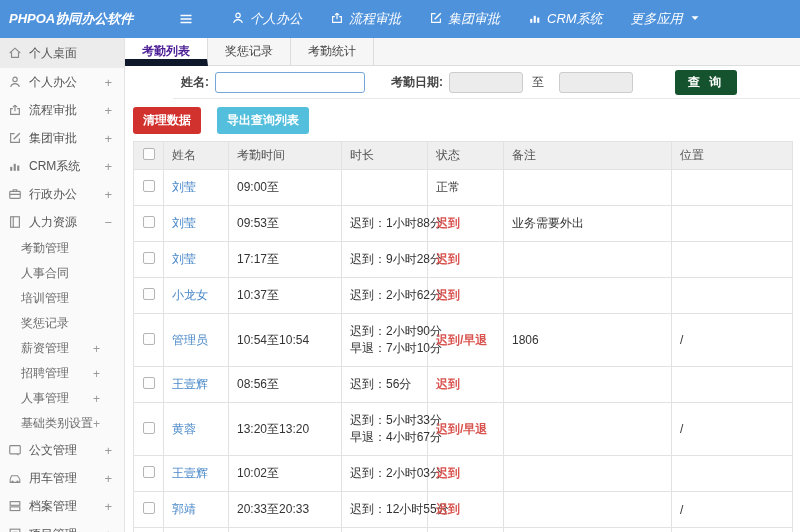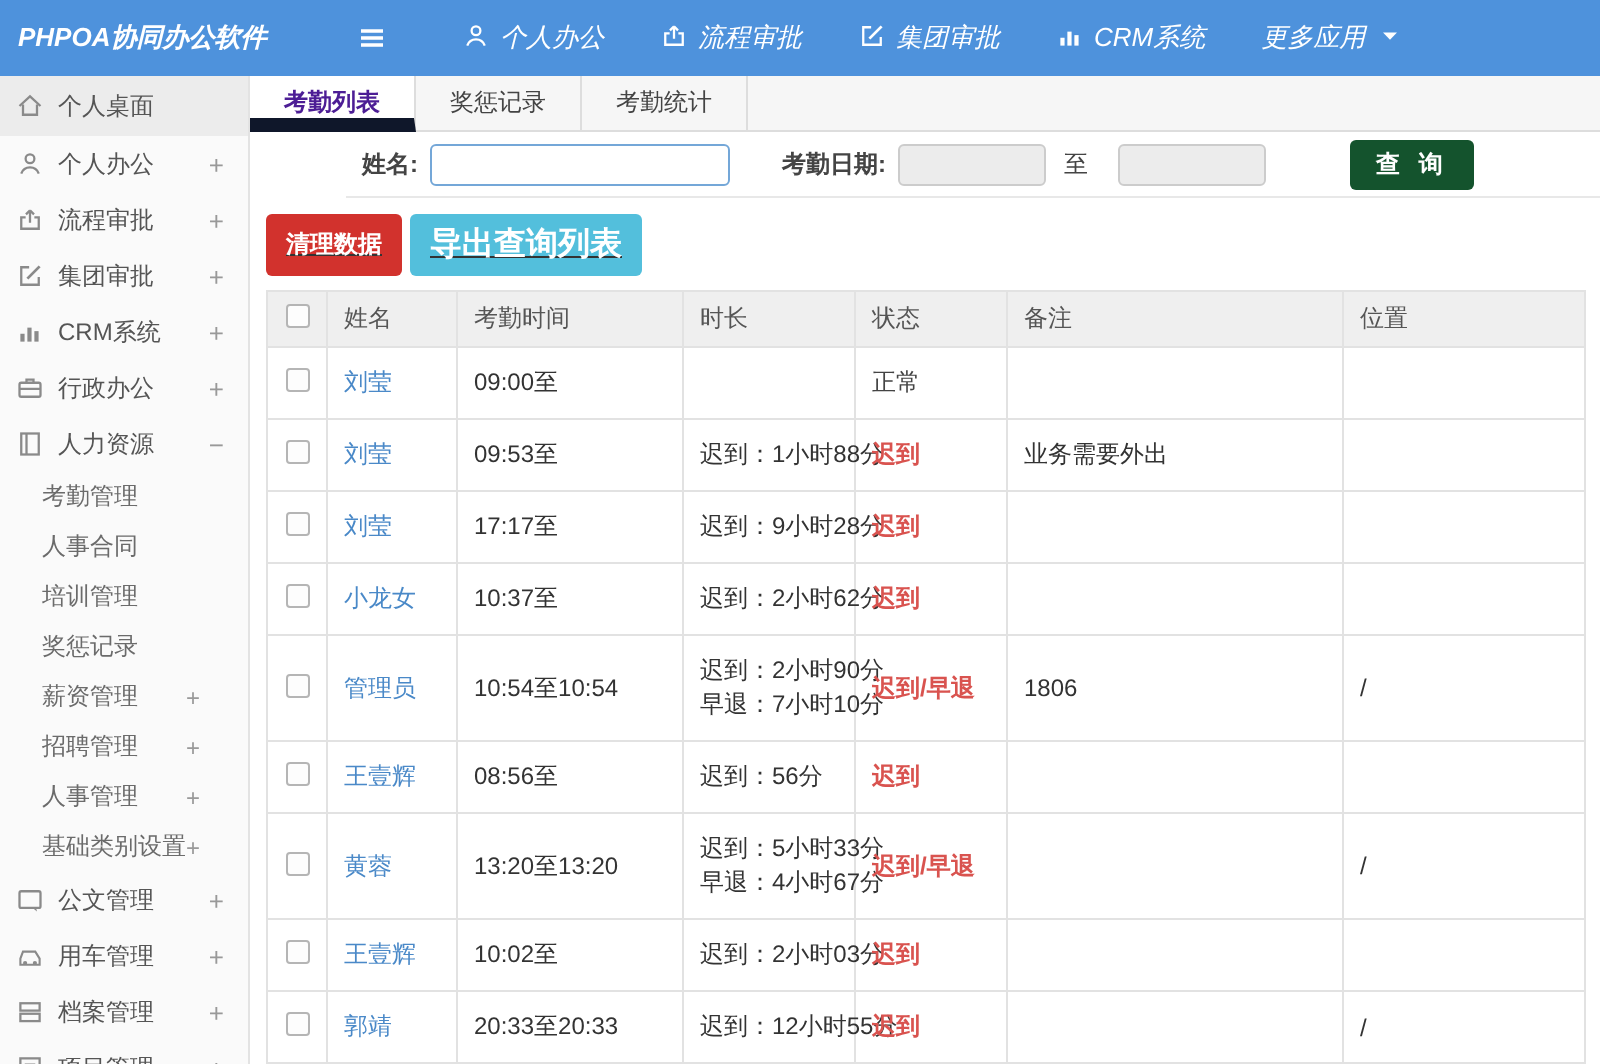--- a/index.html
+++ b/index.html
@@ -39,23 +39,23 @@
   .filter { display:flex; align-items:center; height:33px; padding:0 8px; border-bottom:1px solid #e8e8e8;margin-left:48px; }
   .filter label { font-weight:bold; color:#444; }
   .inp-name { width:150px; height:21px; margin-left:6px; border:1px solid #74a7d8; border-radius:3px; padding:0 4px; font-size:12px; outline:none; }
   .lbl-date { margin-left:26px; }
   .inp-date { width:74px; height:21px; margin-left:6px; border:1px solid #ccc; border-radius:3px; background:#ececec; padding:0 4px; }
   .to-sep { margin:0 9px; color:#444; }
   .btn-search { margin-left:42px; background:#14532d; color:#fff; border:none; border-radius:3px;
     padding:4px 13px; font-size:12px; font-weight:bold; letter-spacing:3px; cursor:pointer; }
 
   
-  .actions { display:flex; gap:4px; padding:8px 8px 7px 8px;text-decoration:underline; }
+  .actions { display:flex; gap:16px; padding:8px 8px 7px 8px; }
   .btn-clear { background:#d2322d; color:#fff; border:none; border-radius:3px; padding:5px 10px; font-size:12px; font-weight:bold; cursor:pointer; }
-  .btn-export { background:#53bfdc; color:#fff; border:none; border-radius:3px; padding:5px 10px; font-size:16px; font-weight:bold; cursor:pointer; }
+  .btn-export { background:#53bfdc; color:#fff; border:none; border-radius:3px; padding:5px 10px; font-size:12px; font-weight:bold; cursor:pointer; }
 
   
   table { width:659px; margin:0 8px; border-collapse:collapse; table-layout:fixed; }
   th, td { border:1px solid #e2e2e2; padding:9px 8px; text-align:left; vertical-align:middle; font-size:12px; }
   thead th { background:#efefef; color:#555; font-weight:normal; padding:5px 8px; }
   td.c-check, th.c-check { text-align:center; padding:5px 4px; }
   .cb { display:inline-block; width:12px; height:12px; border:1px solid #b5b5b5; border-radius:2px; background:#fdfdfd; cursor:pointer; }
   td.c-name a { color:#4a89c8; text-decoration:none; cursor:pointer; }
   .dur-line { line-height:17px; white-space:nowrap; }
   td .status-red { color:#d9534f; font-weight:bold; }

